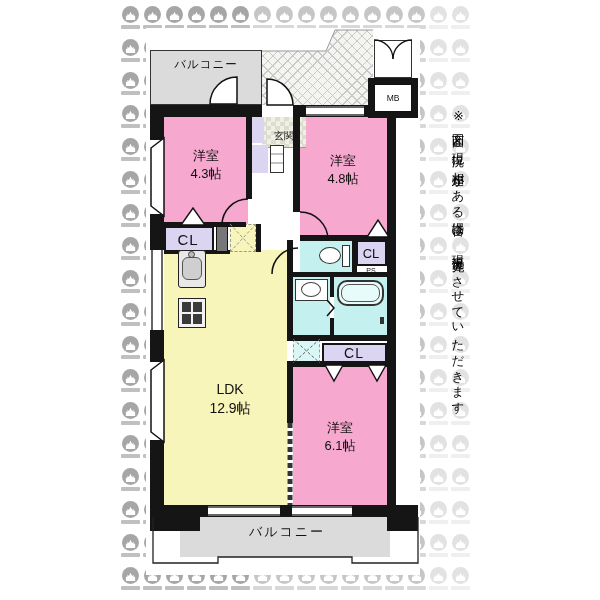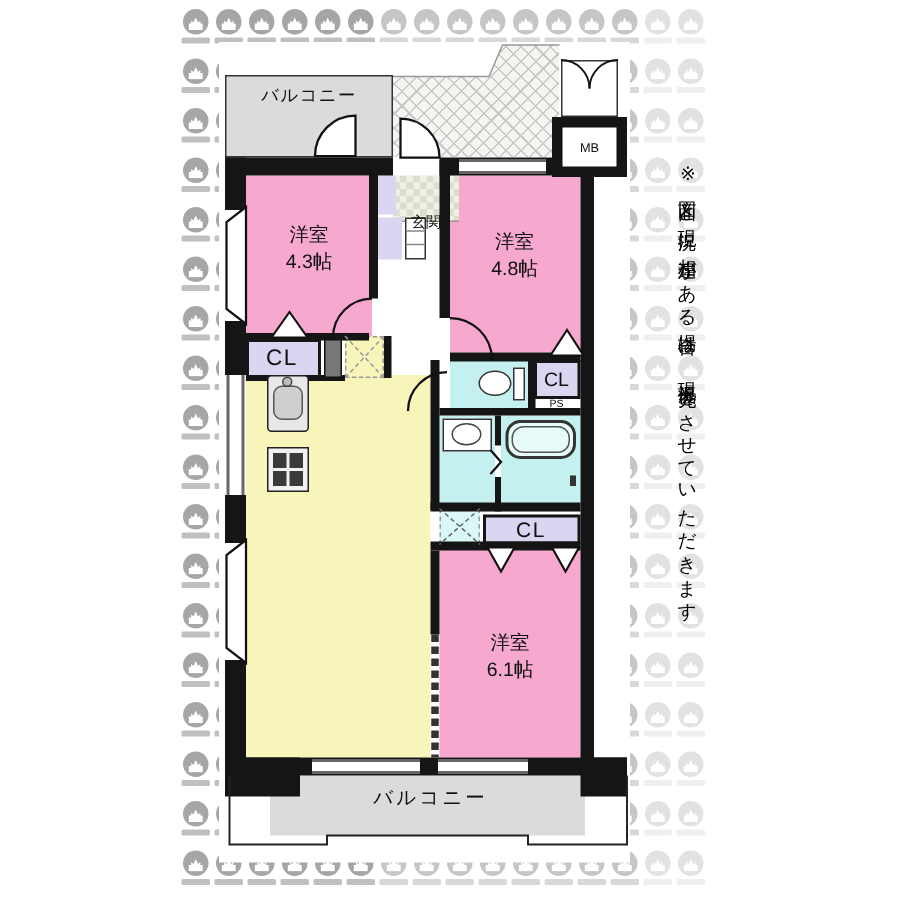--- a/index.html
+++ b/index.html
@@ -1299,25 +1299,29 @@
   </svg>
 
   <div class="rlbl" style="left:206px;top:165px;">
     <span>洋室</span>
     <span>4.3帖</span>
   </div>
   <div class="rlbl" style="left:343px;top:170px;">
     <span>洋室</span>
     <span>4.8帖</span>
   </div>
+  <div class="rlbl" style="left:230px;top:399px;font-size:14px;">
+    <span>LDK</span>
+    <span>12.9帖</span>
+  </div>
   <div class="rlbl" style="left:340px;top:437px;">
     <span>洋室</span>
     <span>6.1帖</span>
   </div>
-  <div class="lbl" style="left:284px;top:148px;font-size:10px;">玄関</div>
+  <div class="lbl" style="left:284px;top:136px;font-size:10px;">玄関</div>
   <div class="lbl" style="left:188px;top:239px;font-size:15px;letter-spacing:1px;">CL</div>
   <div class="lbl" style="left:371px;top:253px;font-size:13px;">CL</div>
   <div class="lbl" style="left:354px;top:353px;font-size:14px;letter-spacing:1px;">CL</div>
   <div class="lbl" style="left:371px;top:270px;font-size:7px;">PS</div>
   <div class="lbl" style="left:287px;top:532px;font-size:13px;letter-spacing:2px;">バルコニー</div>
 
   <div class="note">※図面と現況に相違がある場合は、現況優先とさせていただきます</div>
 
 </div>
 

